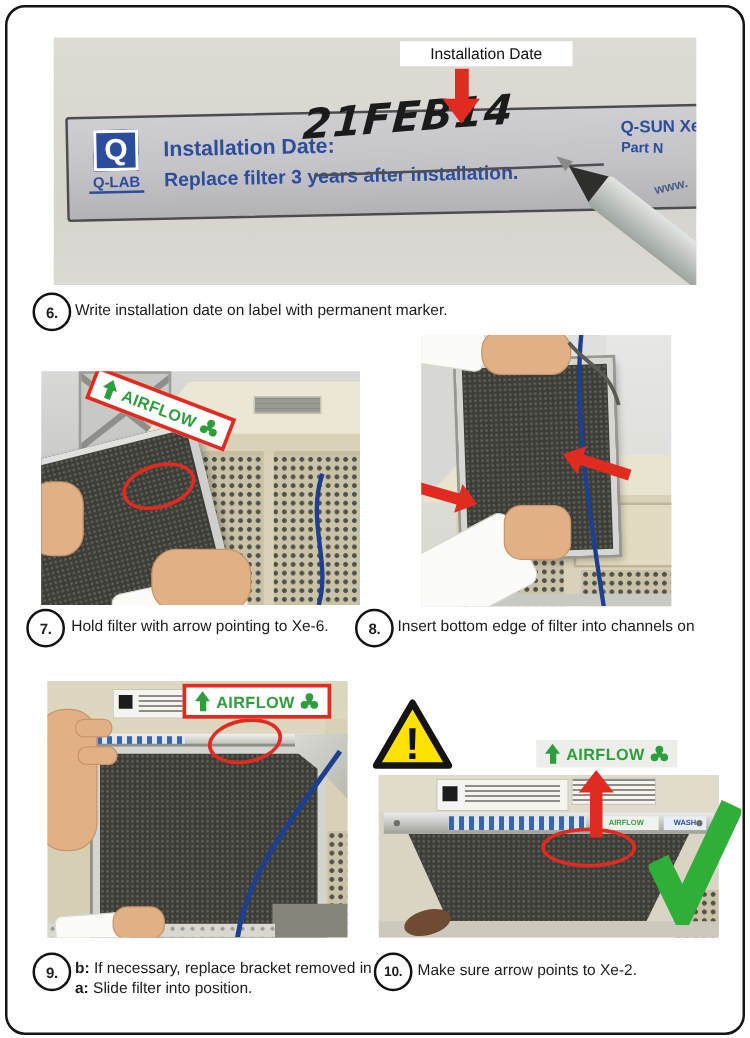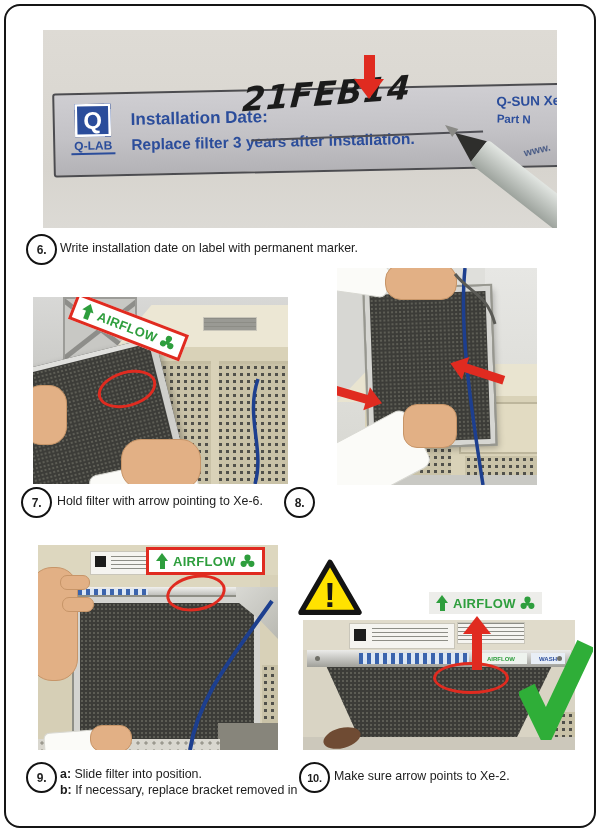--- a/index.html
+++ b/index.html
@@ -70,20 +70,21 @@
   .cable{position:absolute;left:0;top:0;z-index:3}
   svg text{font-family:"Liberation Sans",sans-serif}
 </style>
 </head>
 <body>
 
 <div class="page-frame"></div>
 
 <div class="photo" style="left:43px;top:30px;width:514px;height:198px;
             background:linear-gradient(180deg,#dedbd5 0%,#d7d4ce 70%,#dcdad5 100%)">
+  <div class="callout" style="left:277px;top:3px;width:138px">Installation Date</div>
   <div class="varrow" style="left:306px;top:25px;width:40px;height:46px">
     <div class="abs" style="left:15px;top:0;width:11px;height:25px;background:#e02b20"></div>
     <div class="abs" style="left:5px;top:24px;width:0;height:0;border-left:15px solid transparent;border-right:15px solid transparent;border-top:20px solid #e02b20"></div>
   </div>
   <div class="strip" style="left:10px;top:58px;width:530px;height:80px">
     <div class="abs" style="left:16px;top:9px;width:44px;text-align:center">
       <div class="qbox" style="margin:0 auto">Q</div>
       <div class="bluetxt" style="font-size:12px;border-bottom:2px solid #2b4d9b;margin-top:2px">Q-LAB</div>
     </div>
     <div class="abs bluetxt" style="left:76px;top:16px;font-size:17px">Installation Date:</div>
@@ -167,20 +168,21 @@
   <div class="rarrow" style="left:112px;top:92px;width:56px;transform:rotate(198deg)">
     <div class="sh" style="width:42px"></div>
     <div class="hd"></div>
   </div>
 </div>
 
 <div class="stepnum" style="left:21px;top:487px">7.</div>
 <div class="steptext" style="left:57px;top:493px;width:235px">Hold filter with arrow pointing to Xe-6.</div>
 <div class="stepnum" style="left:284px;top:487px">8.</div>
 <div class="steptext" style="left:318px;top:493px;width:250px">
+  <span style="display:block">Insert bottom edge of filter into channels on</span>
 </div>
 
 <div class="photo" style="left:38px;top:545px;width:240px;height:205px;background:#d6cfb6">
   <div class="abs" style="left:0;top:0;width:240px;height:44px;background:#ddd7bf;border-bottom:2px solid #b5ae93"></div>
   <div class="abs sticker" style="left:52px;top:6px;width:84px;height:22px">
     <div class="abs" style="left:4px;top:4px;width:11px;height:11px;background:#1c1c1c"></div>
     <div class="abs ticklines" style="left:20px;top:4px;width:58px;height:14px"></div>
   </div>
   <div class="abs" style="left:24px;top:42px;width:202px;height:12px;background:linear-gradient(180deg,#f0f0ee,#a9a9a3)"></div>
   <div class="abs bluedash" style="left:40px;top:44px;width:70px;height:8px"></div>
@@ -258,20 +260,20 @@
     <div class="abs" style="left:9px;top:16px;width:10px;height:38px;background:#e02b20"></div>
   </div>
   <svg class="abs" style="left:224px;top:80px;z-index:6" width="74" height="104" viewBox="0 0 74 104">
     <path d="M7 52 L27 93 L67 8" stroke="#2fae38" stroke-width="19" fill="none"></path>
   </svg>
 </div>
 
 <div class="stepnum" style="left:26px;top:762px">9.</div>
 <div class="steptext" style="left:60px;top:766px;width:252px">
   <span style="display:block">
+    <b>b:</b><span> If necessary, replace bracket removed in</span>
+  </span>
+  <span style="display:block">
     <b>a:</b><span> Slide filter into position.</span>
   </span>
-  <span style="display:block">
-    <b>b:</b><span> If necessary, replace bracket removed in</span>
-  </span>
 </div>
 <div class="stepnum" style="left:299px;top:762px;font-size:11px">10.</div>
 <div class="steptext" style="left:334px;top:768px;width:240px">Make sure arrow points to Xe-2.</div>
 
 </body></html>

